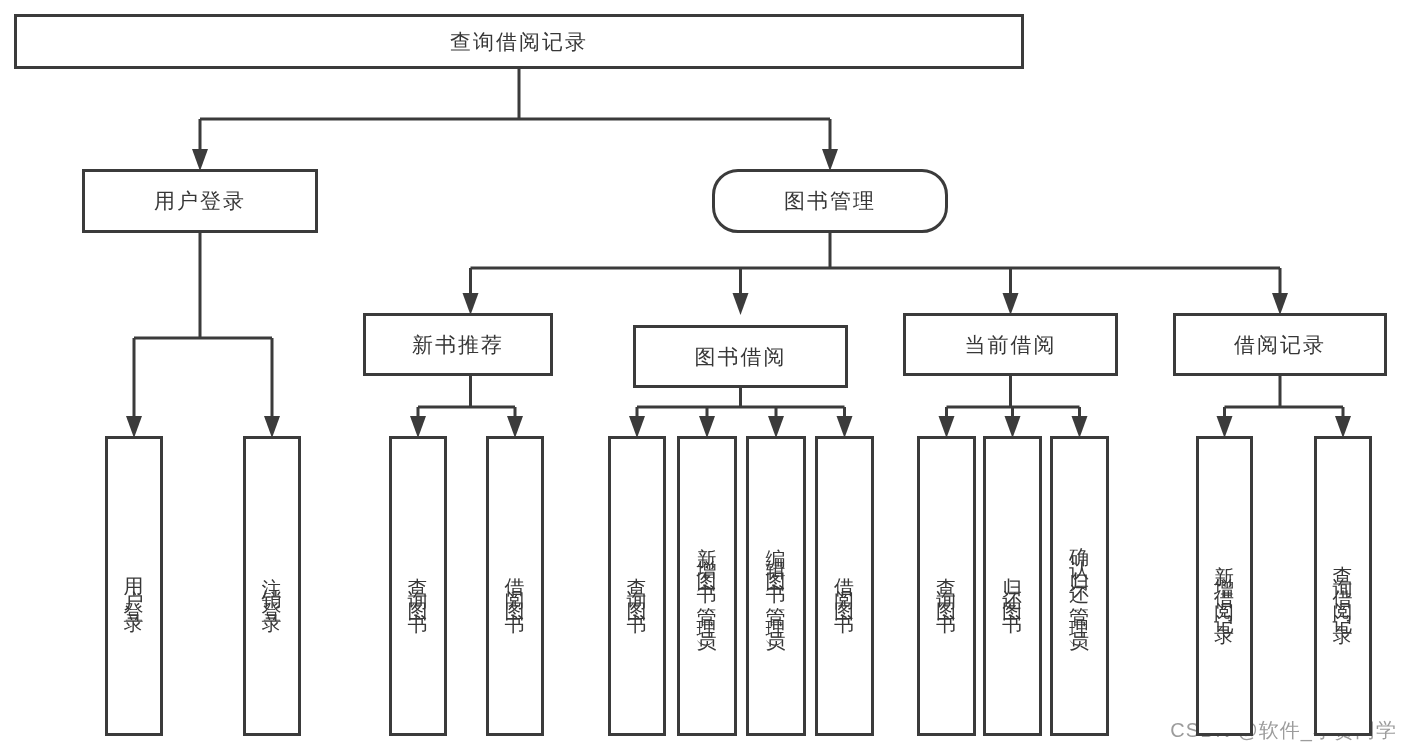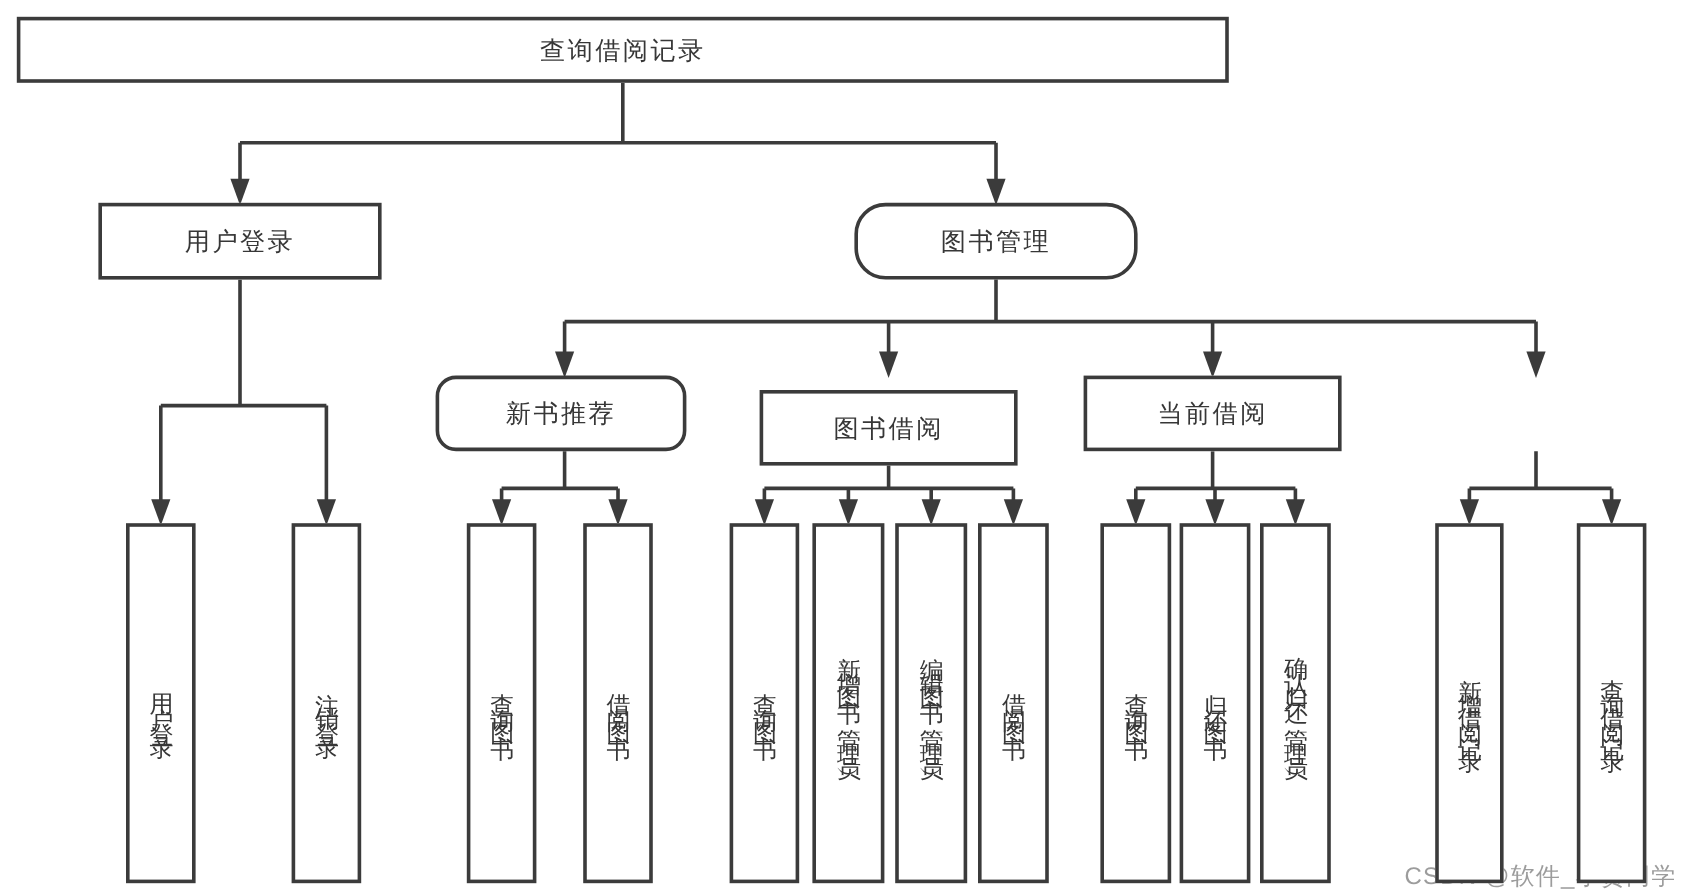--- a/index.html
+++ b/index.html
@@ -80,28 +80,31 @@
   <div id="watermark">CSDN @软件_小贺同学</div>
 <div class="node h" style="left: 14px; top: 14px; width: 1010px; height: 55px;">
       <span>查询借阅记录</span>
     </div>
     <div class="node h" style="left: 82px; top: 169px; width: 236px; height: 64px;">
       <span>用户登录</span>
     </div>
     <div class="node h" style="left: 712px; top: 169px; width: 236px; height: 64px; border-radius: 26px;">
       <span>图书管理</span>
     </div>
-    <div class="node h" style="left: 363px; top: 313px; width: 209px; height: 63px; border-radius: 17px;">
+    <div class="node h" style="left: 363px; top: 313px; width: 190px; height: 63px;">
       <span>新书推荐</span>
     </div>
     <div class="node h" style="left: 633px; top: 325px; width: 215px; height: 63px;">
       <span>图书借阅</span>
     </div>
     <div class="node h" style="left: 903px; top: 313px; width: 215px; height: 63px; justify-content: center;">
       <span>当前借阅</span>
+    </div>
+    <div class="node h" style="left: 1173px; top: 313px; width: 214px; height: 63px;">
+      <span>借阅记录</span>
     </div>
     <div class="node v" style="left: 105px; top: 436px; width: 58px; height: 300px;">
       <span>用户登录</span>
     </div>
     <div class="node v" style="left: 243px; top: 436px; width: 58px; height: 300px;">
       <span>注销登录</span>
     </div>
     <div class="node v" style="left: 389px; top: 436px; width: 58px; height: 300px;">
       <span>查询图书</span>
     </div>

